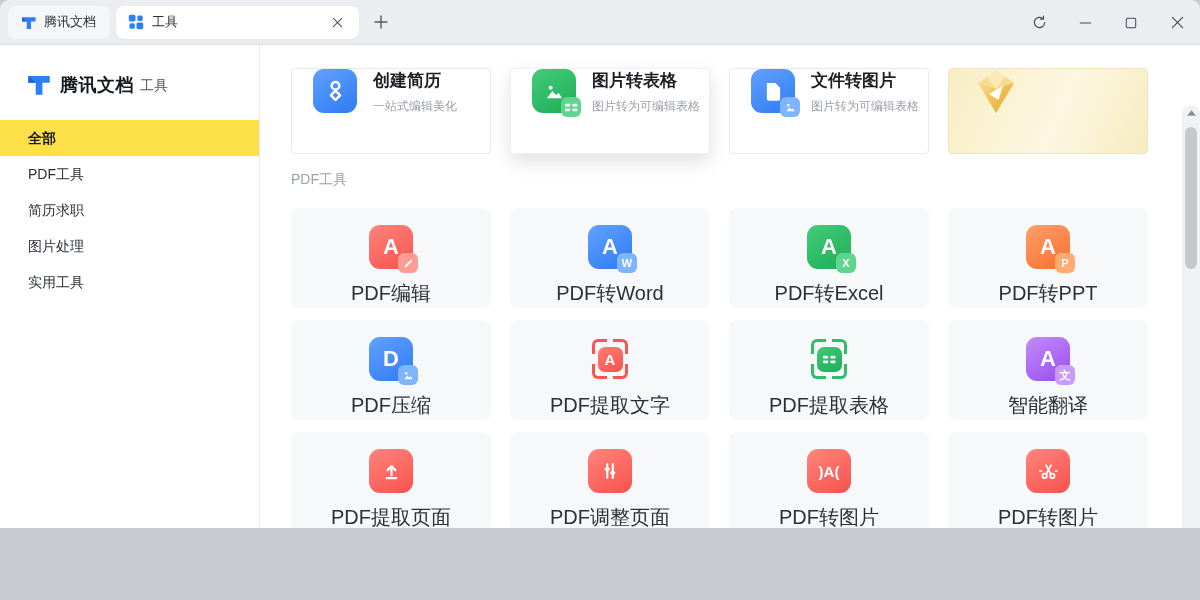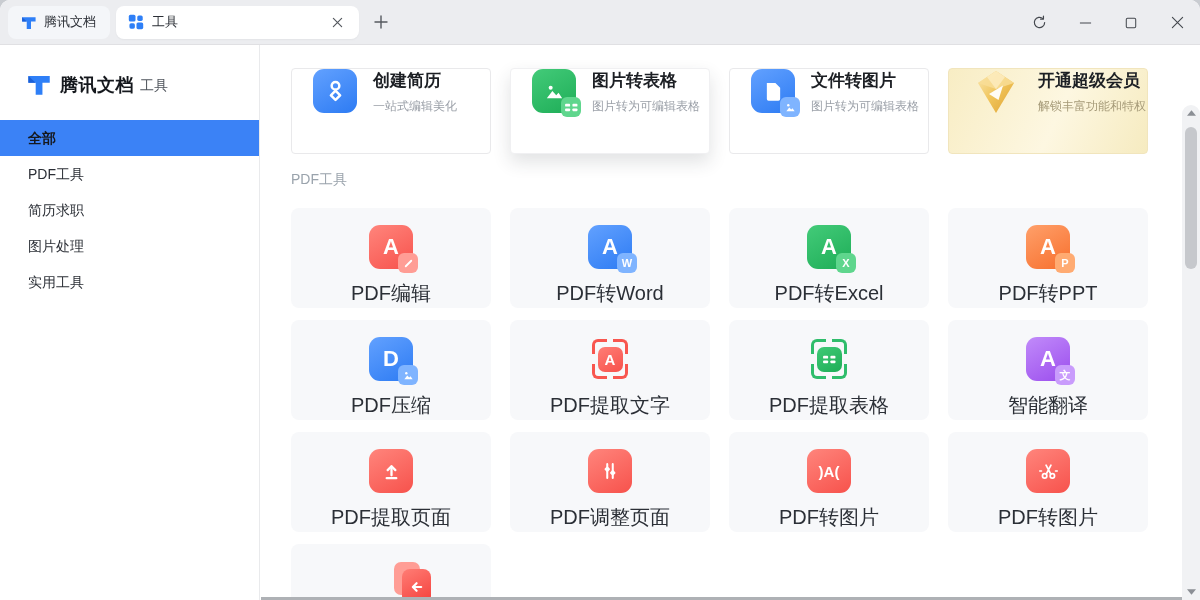--- a/index.html
+++ b/index.html
@@ -1,21 +1,21 @@
 <!DOCTYPE html>
 <html><head>
 <meta charset="utf-8">
 <style>
   html,body{margin:0;padding:0;}
   body{
     width:1200px;height:600px;overflow:hidden;background:#c9ccd1;
     font-family:"Liberation Sans","DejaVu Sans",sans-serif;
     -webkit-font-smoothing:antialiased;
   }
-  .window{width:1200px;height:600px;border-radius:10px 10px 0 0;overflow:hidden;background:#fff;position:relative;}
+  .window{width:1200px;height:528px;border-radius:10px 10px 0 0;overflow:hidden;background:#fff;position:relative;}
 
   
   .tabbar{height:45px;background:#ecedf0;display:flex;align-items:center;position:relative;border-bottom:1px solid rgba(0,0,0,.05);box-sizing:border-box;}
   .tab{display:flex;align-items:center;height:33px;border-radius:8px;padding:0 12px;box-sizing:border-box;cursor:pointer;}
   .tab.inactive{background:#f4f6f9;margin-left:8px;width:102px;}
   .tab.active{background:#ffffff;margin-left:6px;width:243px;box-shadow:0 1px 2px rgba(0,0,0,.04);}
   .tab-icon{width:17px;height:17px;display:inline-flex;margin-right:7px;flex:none;}
   .tab-label{font-size:13px;color:#2b2f36;white-space:nowrap;}
   .tab-close{margin-left:auto;width:20px;height:20px;display:flex;align-items:center;justify-content:center;border-radius:4px;}
   .newtab{width:26px;height:26px;margin-left:9px;display:flex;align-items:center;justify-content:center;border-radius:5px;}
@@ -25,21 +25,21 @@
   
   .app-body{display:flex;height:555px;position:relative;background:#fff;}
 
   
   .sidebar{width:260px;flex:none;background:#fff;border-right:1px solid #e9eaec;box-sizing:border-box;}
   .brand{display:flex;align-items:center;padding:26px 0 22px 25px;}
   .brand-logo{width:27px;height:27px;flex:none;margin-right:8px;}
   .brand-title{font-size:18px;font-weight:700;color:#15181d;letter-spacing:.5px;}
   .brand-suffix{font-size:14px;color:#50555c;margin-left:6px;padding-top:3px;}
   .side-item{height:36px;line-height:36px;padding-left:28px;font-size:14px;color:#2b2f36;cursor:pointer;}
-  .side-item.active{background:#3b82f6;font-weight:700;color:#15181d;}
+  .side-item.active{background:#fde047;font-weight:700;color:#15181d;}
 
   
   .main{flex:1;padding:23px 0 0 31px;box-sizing:border-box;position:relative;overflow:hidden;}
   .feature-row{display:grid;grid-template-columns:repeat(4,200px);column-gap:19px;}
   .feature-card{height:86px;background:#fff;border:1px solid #e9e9eb;border-radius:4px;display:flex;align-items:flex-start;padding-left:21px;box-sizing:border-box;cursor:pointer;}
   .feature-card.elevated{box-shadow:0 8px 18px rgba(40,50,60,.14);border-color:#f0f0f2;}
   .feature-card.gold{border:1px solid #f1e5bd;background:linear-gradient(115deg,#f8edc4 0%,#fdf7e1 55%,#f6ebc0 100%);}
   .fc-text{margin-left:16px;}
   .fc-title{font-size:17px;font-weight:700;color:#1c1f24;}
   .fc-sub{font-size:12px;color:#9ba0a8;margin-top:6px;}
@@ -237,24 +237,20 @@
                     <stop offset="0" stop-color="#fae8b2"></stop>
                     <stop offset="0.5" stop-color="#f0c45a"></stop>
                     <stop offset="1" stop-color="#dfa232"></stop>
                   </linearGradient>
                 </defs>
                 <polygon points="26,2 44,14 26,44 8,14" fill="url(#gold)"></polygon>
                 <polygon points="26,2 44,14 26,20 8,14" fill="#f8dd96" opacity="0.85"></polygon>
                 <polygon points="26,2 35,8 26,20 17,8" fill="#fdf0c8" opacity="0.7"></polygon>
                 <path d="M19 25 L33 16.5 L28.5 31 Z" fill="#fff" opacity="0.95"></path>
               </svg></span>
-            <span class="fc-text">
-              <div class="fc-title">开通超级会员</div>
-              <div class="fc-sub">解锁丰富功能和特权</div>
-            </span>
           </div>
         </div>
       <div class="section-title">PDF工具</div>
       <div class="tool-grid" id="tool-grid">
           <div class="tool-card">
             <span>
               <span class="ticon red">
                 <span class="glyphA" style="">A</span>
                 <span class="corner red-light">
                   <svg viewBox="0 0 12 12" width="11" height="11">

